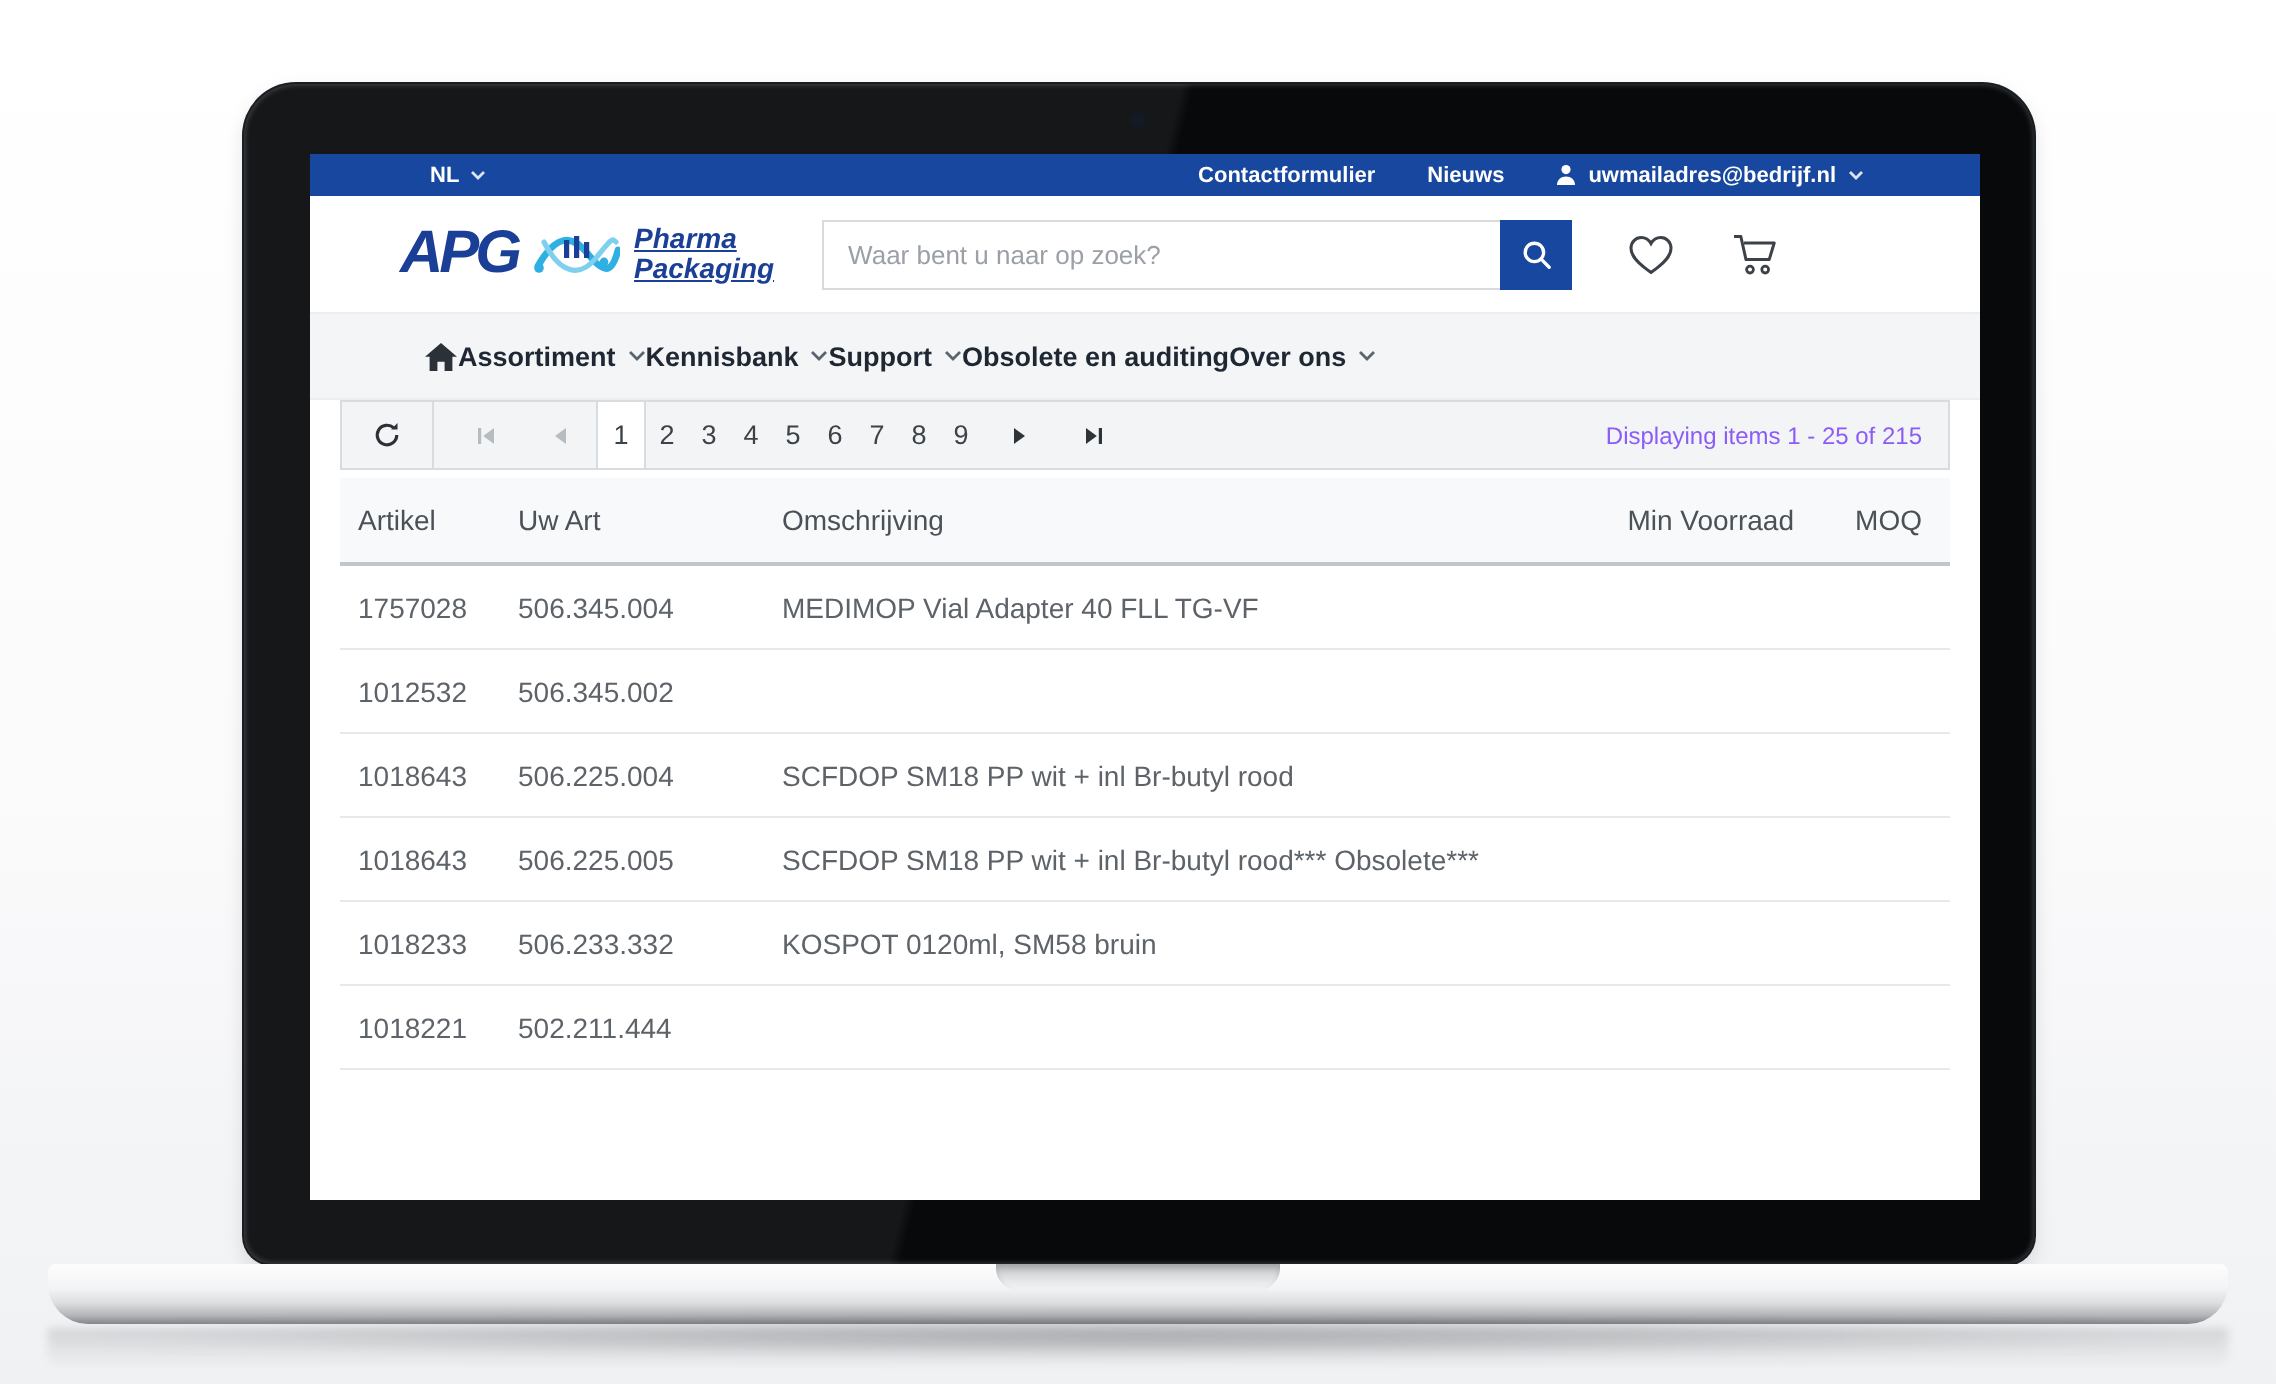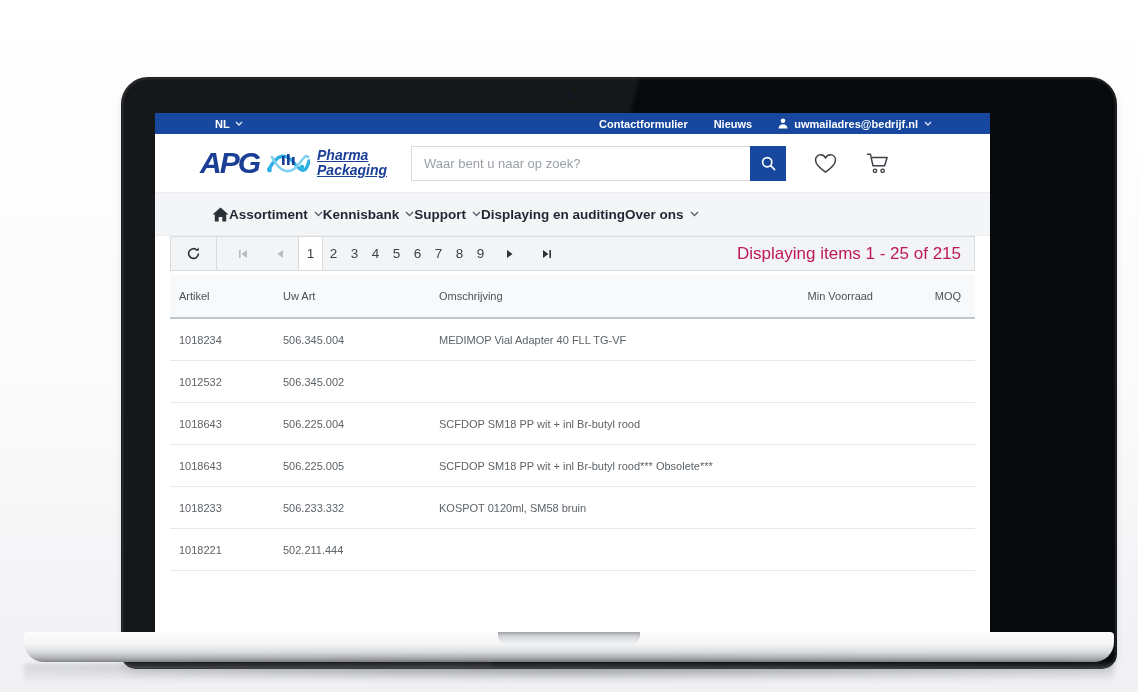--- a/index.html
+++ b/index.html
@@ -3,24 +3,23 @@
 <meta charset="utf-8">
 <style>
   html,body{margin:0;padding:0;}
   body{
     width:1138px;height:692px;position:relative;overflow:hidden;
     font-family:"Liberation Sans",sans-serif;
     background:linear-gradient(180deg,#ffffff 0%,#fbfbfc 55%,#f0f1f3 100%);
   }
   
   .lid{
-    position:absolute;left:122px;top:42px;width:994px;height:590px;
+    position:absolute;left:122px;top:42px;width:895px;height:590px;
     background:#07090b;border-radius:26px 26px 14px 14px;
     box-shadow:0 0 0 1px #1a1d21, inset 0 0 3px rgba(150,155,165,.45), 0 4px 10px rgba(0,0,0,.12);
-    margin-top:36px;
   }
   .lid-glare{
     position:absolute;inset:0;border-radius:inherit;pointer-events:none;
     background:linear-gradient(104deg,rgba(255,255,255,.06) 0%,rgba(255,255,255,.06) 45%,rgba(255,255,255,0) 45.6%);
   }
   .webcam{
     position:absolute;left:443px;top:14px;width:8px;height:8px;border-radius:50%;
     background:#141a24;box-shadow:inset 0 1px 1px rgba(255,255,255,.35),0 0 0 1px #02030.4;
   }
   .base{
@@ -87,26 +86,26 @@
   .pager{
     height:35px;background:#f3f4f6;border:1px solid #d9dcdf;box-sizing:border-box;
     display:flex;align-items:center;font-size:13.5px;color:#3c4248;
   }
   .pager-refresh{width:46px;align-self:stretch;border:none;border-right:1px solid #d9dcdf;background:none;cursor:pointer;display:flex;align-items:center;justify-content:center;padding:0;}
   .pg-btn{width:37px;align-self:stretch;background:none;border:none;display:flex;align-items:center;justify-content:center;cursor:pointer;padding:0;}
   .pg-btn.disabled{cursor:default;}
   .pg-group{display:flex;align-items:center;margin-left:7px;align-self:stretch;}
   .pg-num{width:21px;align-self:stretch;display:flex;align-items:center;justify-content:center;background:none;border:none;font-size:13.5px;color:#3c4248;cursor:pointer;padding:0;font-family:inherit;}
   .pg-num.active{width:25px;background:#ffffff;border-left:1px solid #d9dcdf;border-right:1px solid #d9dcdf;cursor:default;}
-  .pager-status{margin-left:auto;padding-right:13px;color:#be185d;font-size:17px;}
+  .pager-status{margin-left:auto;padding-right:13px;color:#8b5cf6;font-size:12px;}
   
   .grid{margin-top:4px;}
   .grid-row{
     display:grid;grid-template-columns:80px 132px 1fr 108px 64px;
-    align-items:center;padding:0 14px 0 9px;box-sizing:border-box;font-size:11px;gap:24px;
+    align-items:center;padding:0 14px 0 9px;box-sizing:border-box;font-size:14px;
   }
   .grid-head{height:44px;background:#f7f9fa;border-bottom:2px solid #c0c6cb;color:#4b5157;}
   .grid-head .num{text-align:right;}
   .data-row{height:42px;border-bottom:1px solid #e6e8ea;color:#5d6368;cursor:pointer;background:#fff;}
   .data-row .num{text-align:right;}
   svg{display:block;}
 </style>
 </head>
 <body>
 
@@ -218,21 +217,21 @@
       </a>
       <a class="nav-item">
         <span>Support</span>
         <span class="chev">
             <svg width="9" height="6" viewBox="0 0 9 6">
               <polyline points="1,1 4.5,4.5 8,1" fill="none" stroke="#5a6470" stroke-width="1.4"></polyline>
             </svg>
           </span>
       </a>
       <a class="nav-item">
-        <span>Displaying en auditing</span>
+        <span>Obsolete en auditing</span>
       </a>
       <a class="nav-item">
         <span>Over ons</span>
         <span class="chev">
             <svg width="9" height="6" viewBox="0 0 9 6">
               <polyline points="1,1 4.5,4.5 8,1" fill="none" stroke="#5a6470" stroke-width="1.4"></polyline>
             </svg>
           </span>
       </a>
     </div>
@@ -295,21 +294,21 @@
       <div class="grid">
         <div class="grid-row grid-head">
           <div>Artikel</div>
           <div>Uw Art</div>
           <div>Omschrijving</div>
           <div class="num">Min Voorraad</div>
           <div class="num">MOQ</div>
         </div>
 
         <div class="grid-row data-row">
-          <div>1018234</div>
+          <div>1757028</div>
           <div>506.345.004</div>
           <div>MEDIMOP Vial Adapter 40 FLL TG-VF</div>
           <div class="num"></div>
           <div class="num"></div>
         </div>
         <div class="grid-row data-row">
           <div>1012532</div>
           <div>506.345.002</div>
           <div class="num"></div>
           <div class="num"></div>

